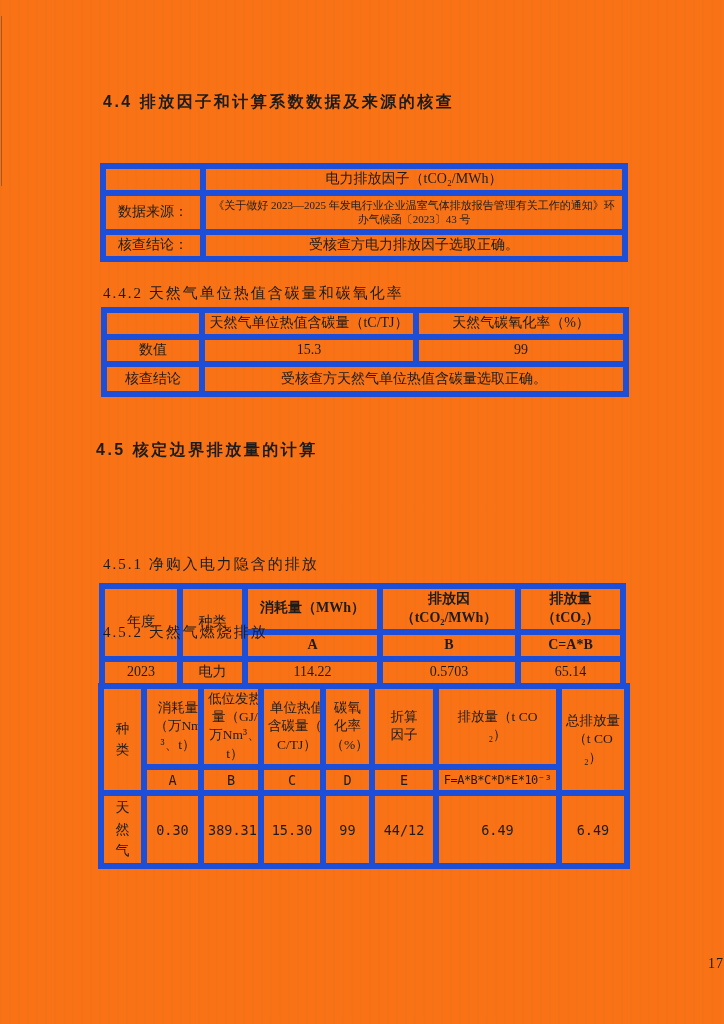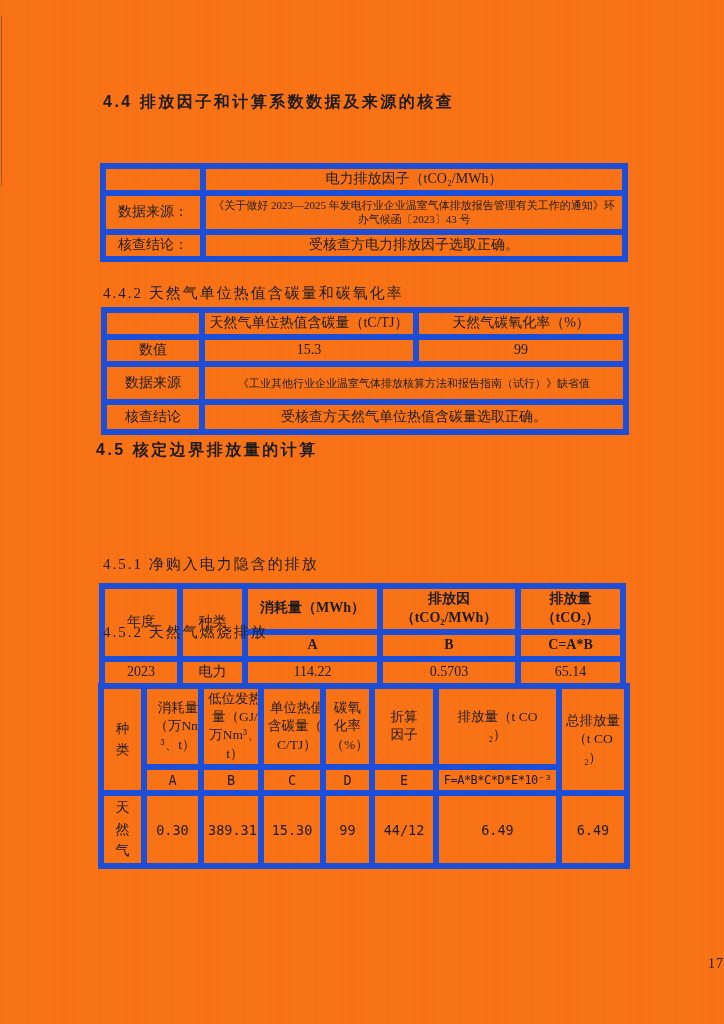--- a/index.html
+++ b/index.html
@@ -108,24 +108,20 @@
       <td style="height:27px;"></td>
       <td>天然气单位热值含碳量（tC/TJ）</td>
       <td>天然气碳氧化率（%）</td>
     </tr>
     <tr>
       <td style="height:27px;">数值</td>
       <td>15.3</td>
       <td>99</td>
     </tr>
     <tr>
-      <td style="height:38px;">数据来源</td>
-      <td class="al src" colspan="2">《工业其他行业企业温室气体排放核算方法和报告指南（试行）》缺省值</td>
-    </tr>
-    <tr>
       <td style="height:30px;">核查结论</td>
       <td class="al" colspan="2">受核查方天然气单位热值含碳量选取正确。</td>
     </tr>
   </tbody>
     </table>
 
   <div class="abs heading-main" style="left:96px; top:440px;">4.5 核定边界排放量的计算</div>
 
 
   <div class="abs heading-sub" style="left:103px; top:555px;">4.5.1 净购入电力隐含的排放</div>

